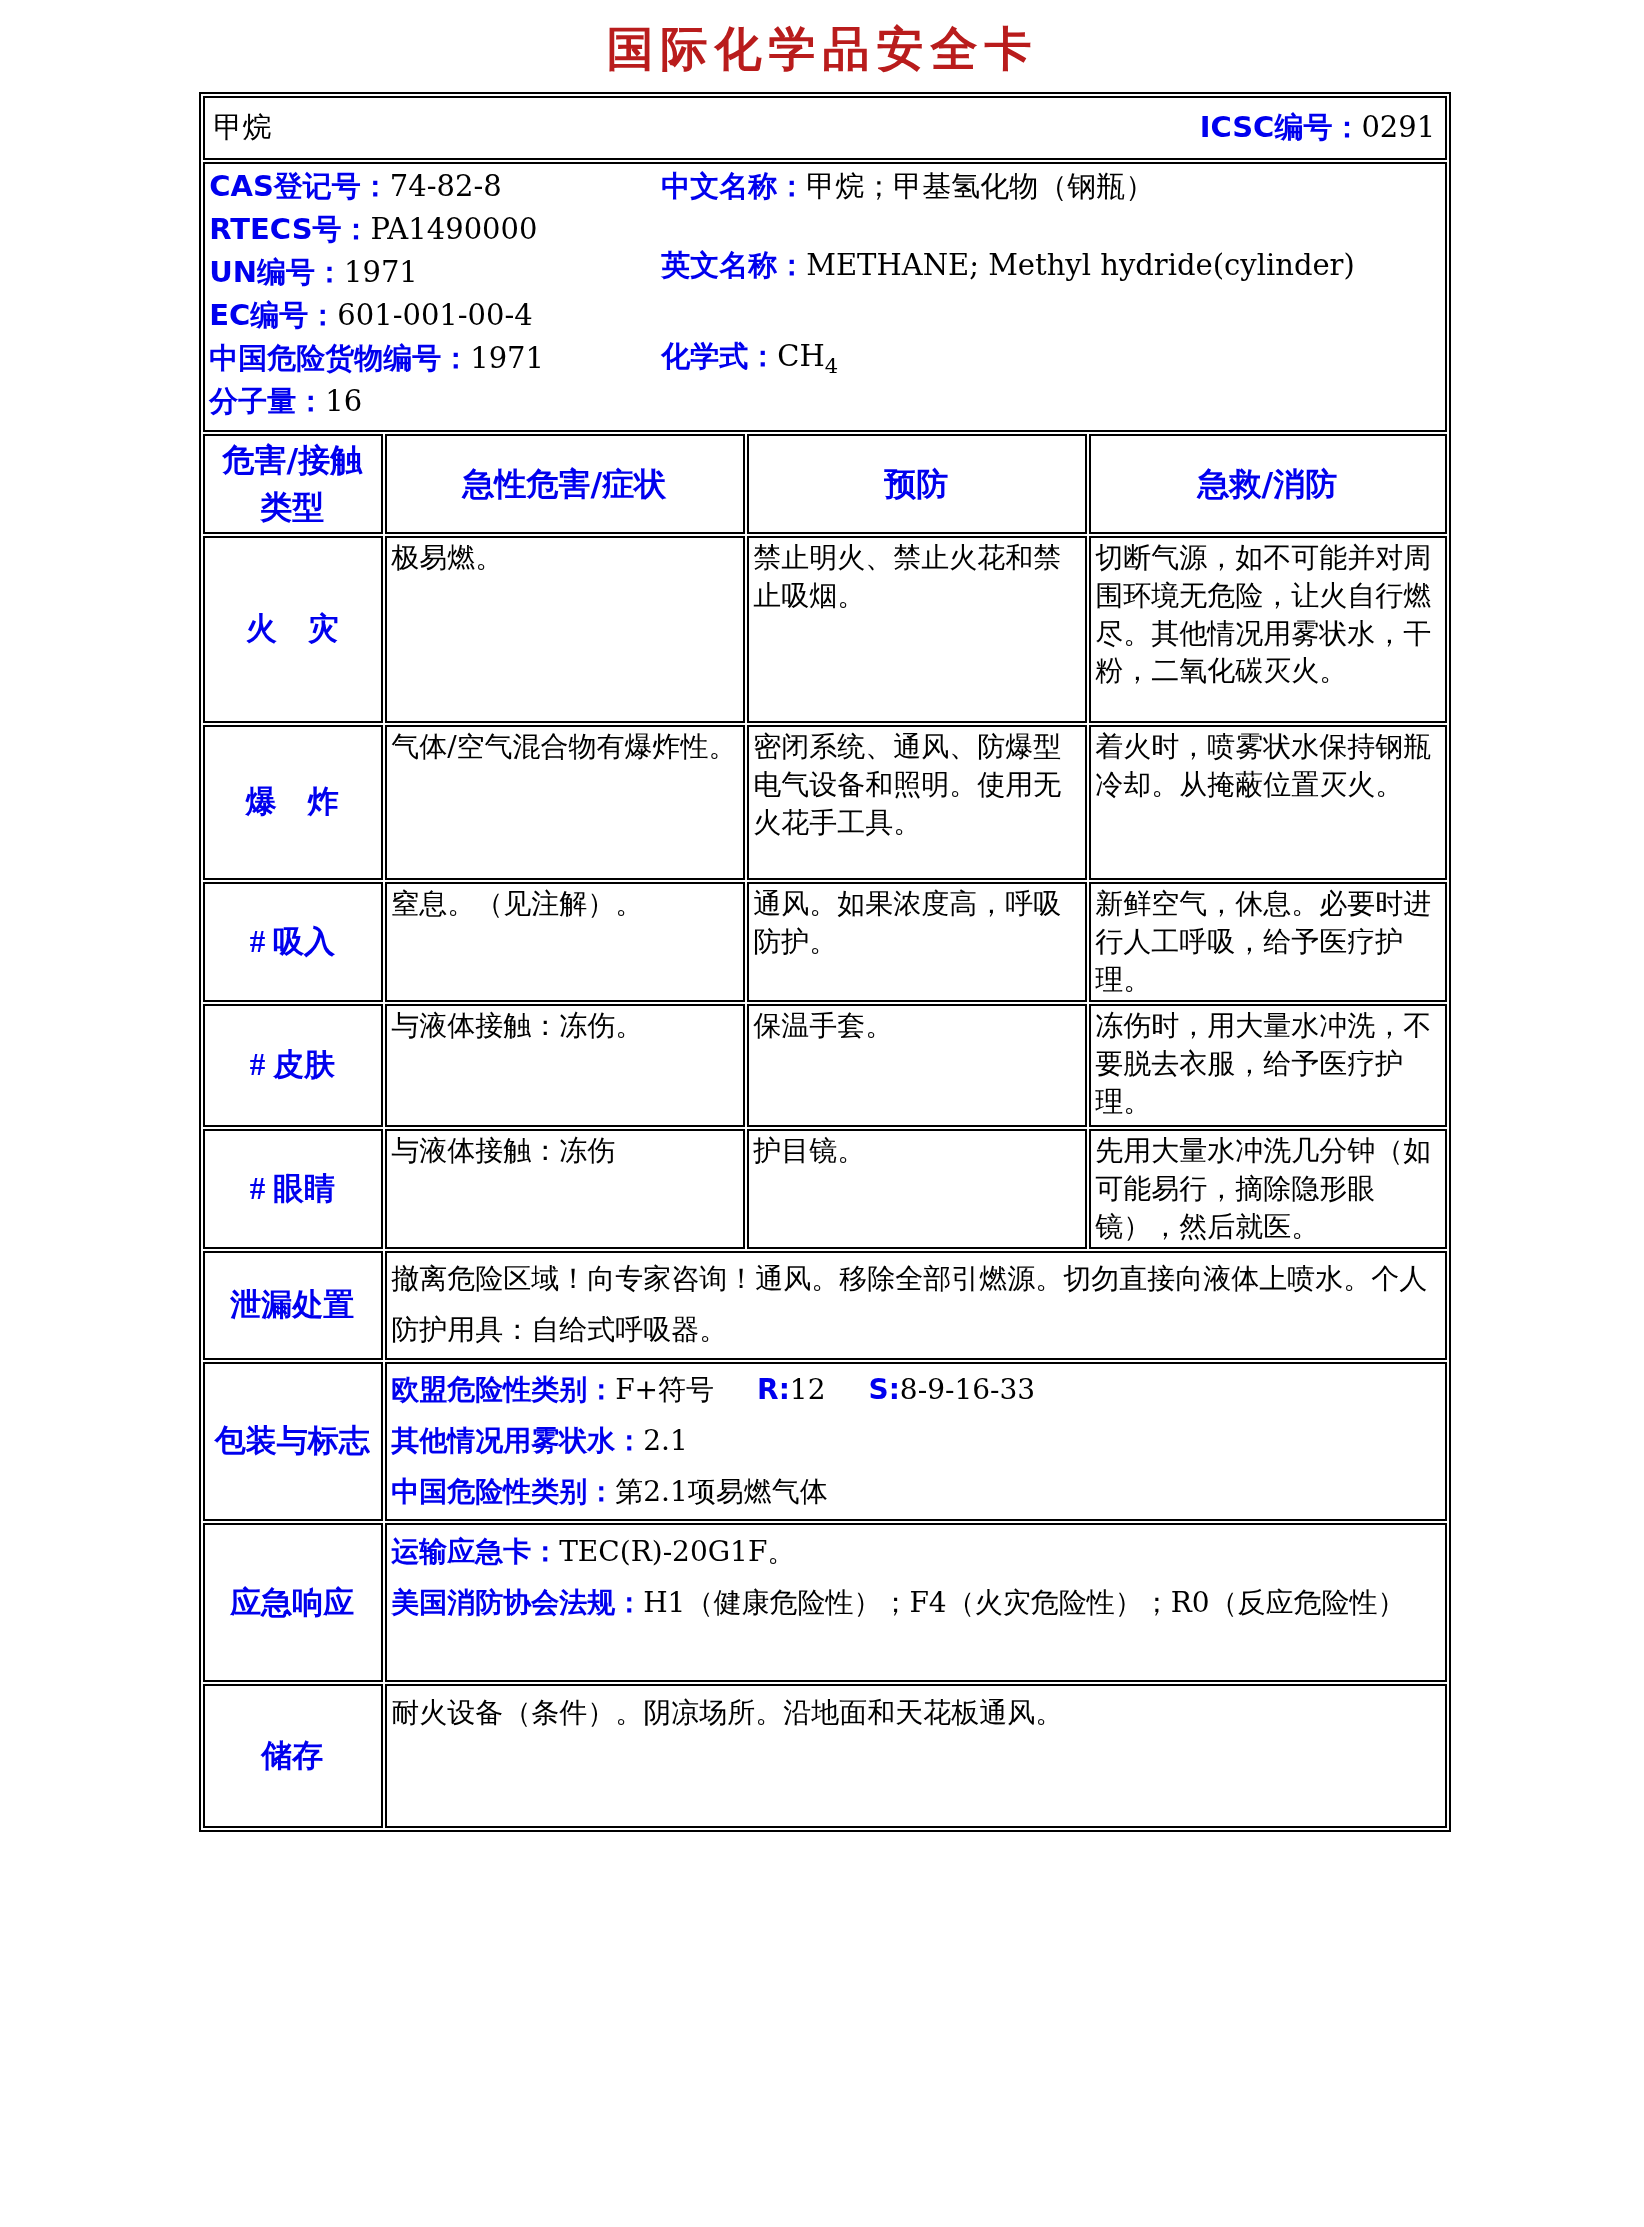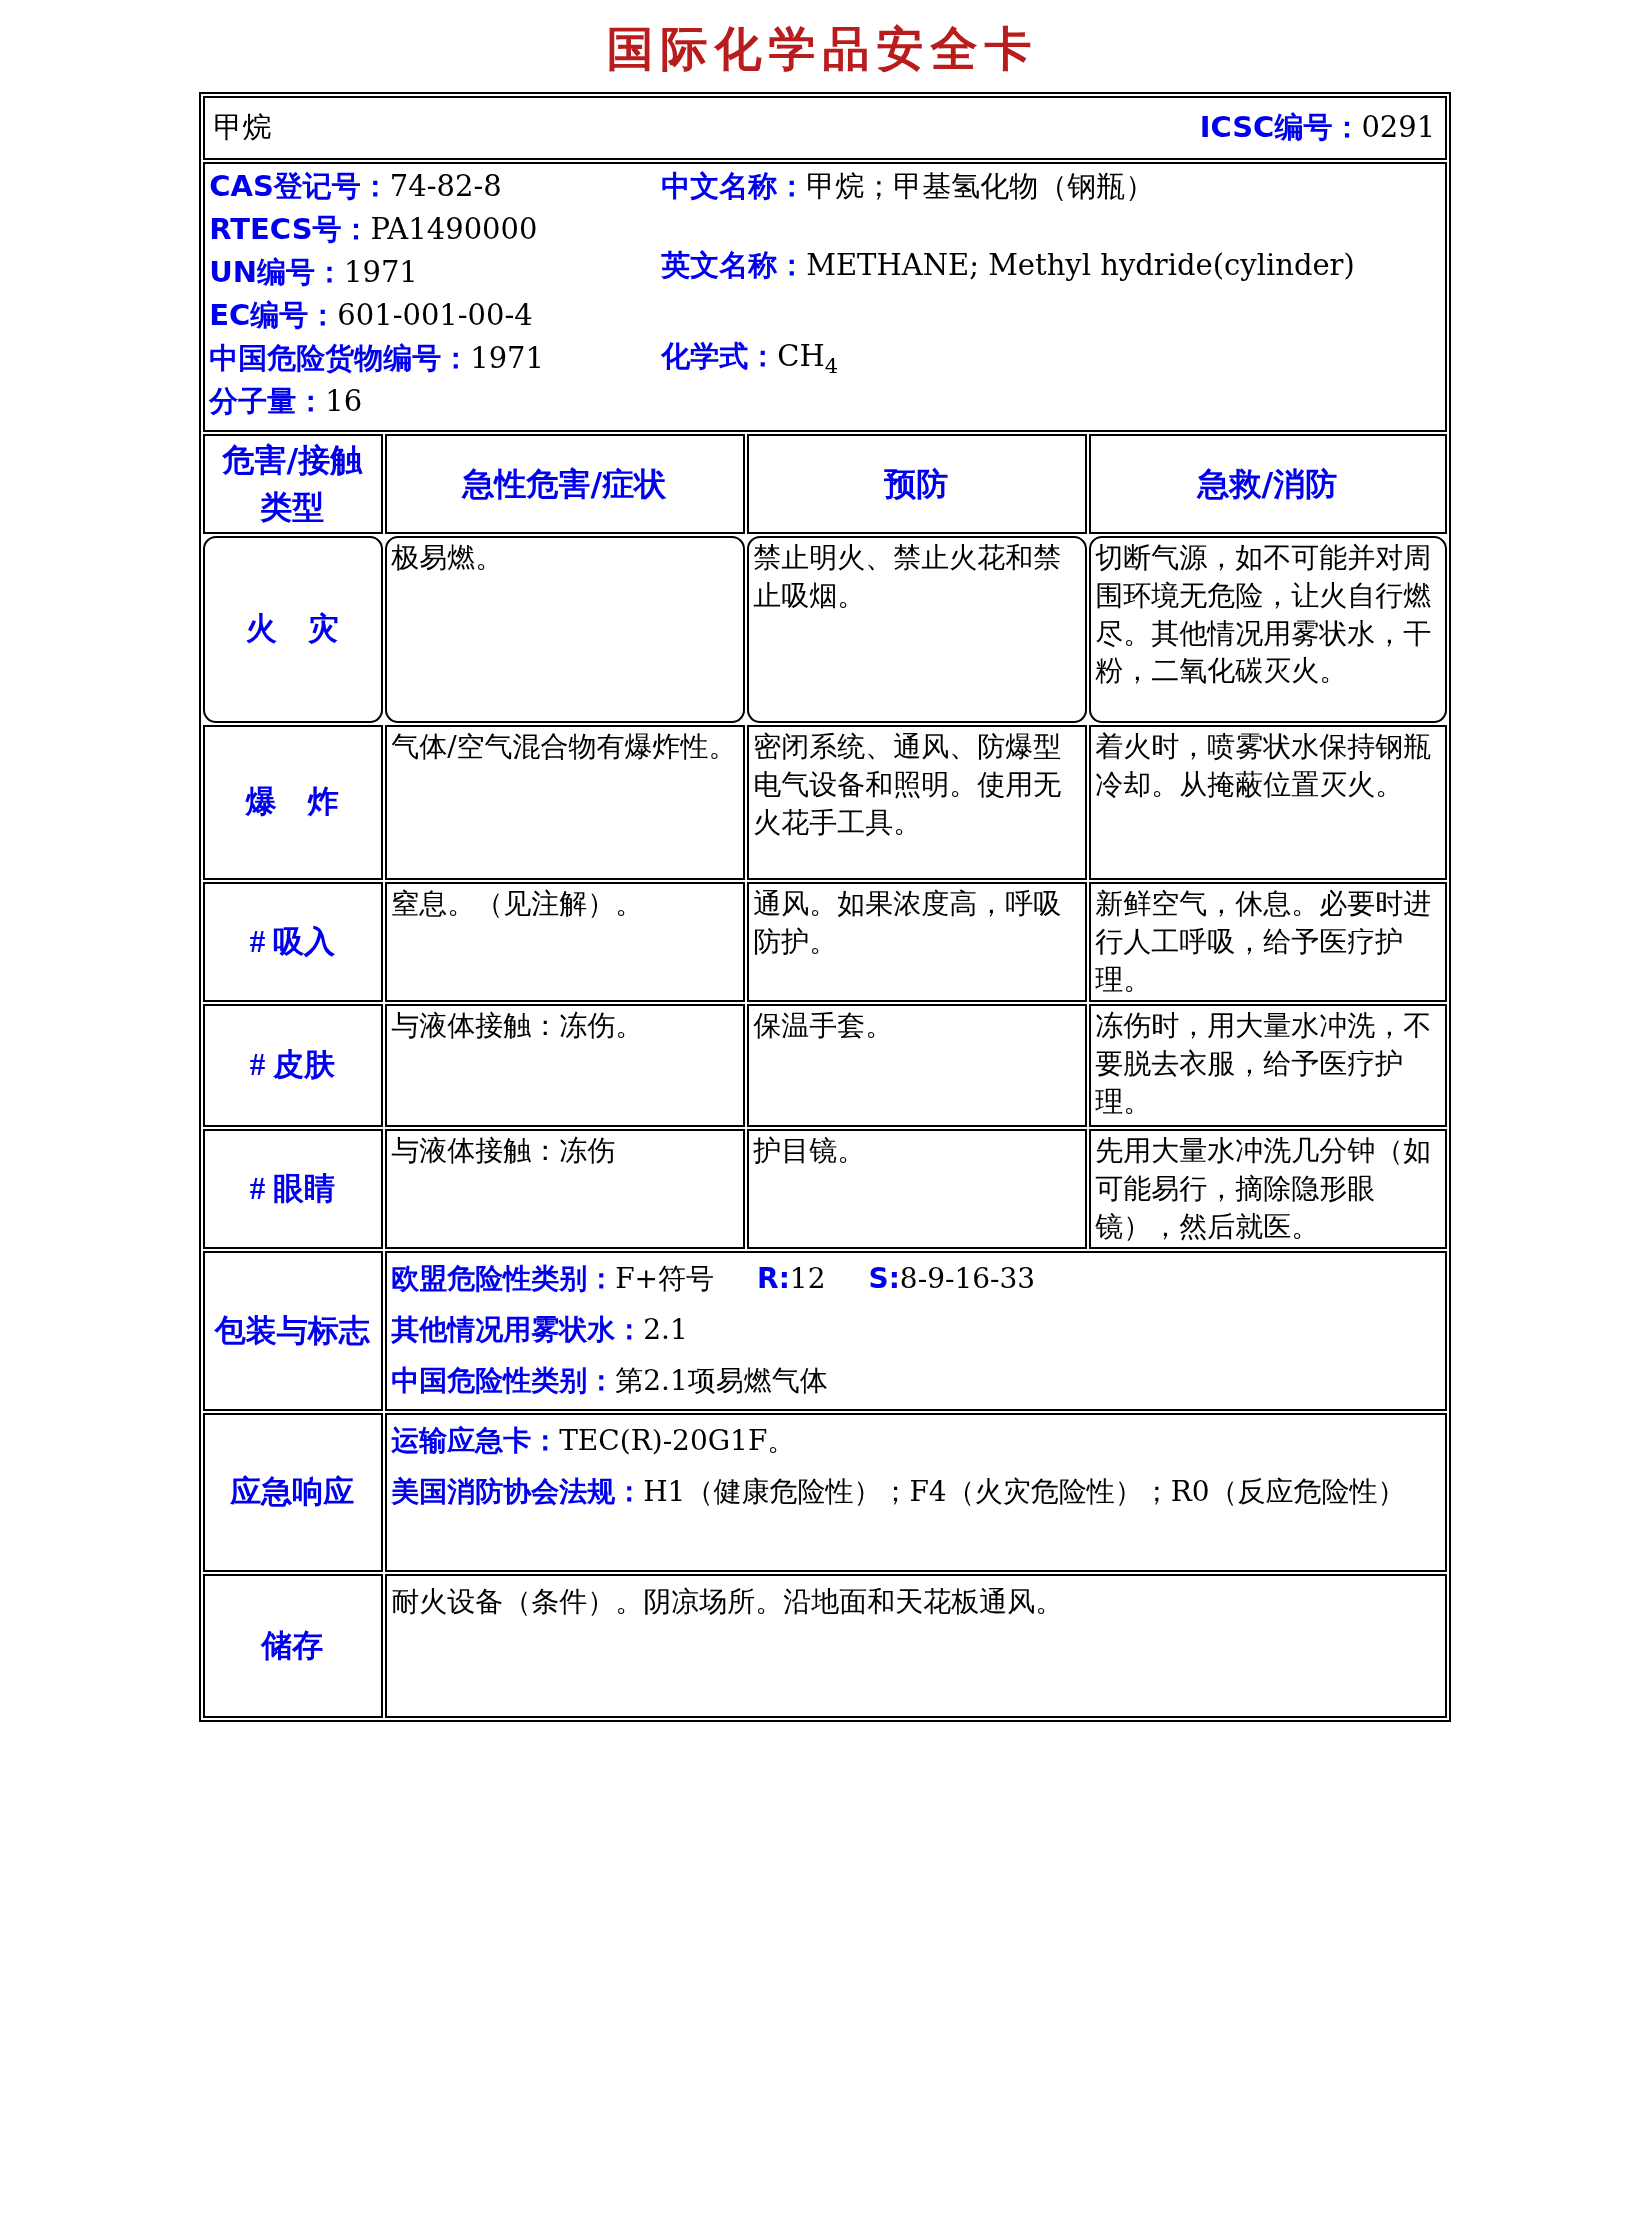--- a/index.html
+++ b/index.html
@@ -73,21 +73,21 @@
   
   td.lbl{
     vertical-align:middle;text-align:center;
     color:#0000ee;font-weight:bold;
     font-size:31px;
     font-family:Liberation Serif, serif;
     white-space:nowrap;
   }
 
   
-  .h-fire td{height:187px;border-radius:13px;} .h-expl td{height:155px;} .h-contact td{height:42px;}
+  .h-fire td{height:187px;} .h-expl td{height:155px;} .h-contact td{height:42px;}
   .h-inhal td{height:116px;} .h-skin td{height:123px;} .h-eyes td{height:110px;}
   .h-ingest td{height:42px;} .h-spill td{height:100px;} .h-pack td{height:158px;}
   .h-emerg td{height:159px;} .h-store td{height:144px;}
 
   
   td.sec{line-height:1.82;font-size:28px;}
   .sline{margin:0;}
   .gap-l{margin-left:43px;}
 </style>
 </head>
@@ -173,20 +173,24 @@
     </tr>
 
     <tr class="h-eyes">
       <td class="cell lbl"># 眼睛</td>
       <td class="cell">与液体接触：冻伤</td>
       <td class="cell">护目镜。</td>
       <td class="cell">先用大量水冲洗几分钟（如可能易行，摘除隐形眼镜），然后就医。</td>
     </tr>
 
 
+    <tr class="h-spill">
+      <td class="cell lbl">泄漏处置</td>
+      <td class="cell sec" colspan="3">撤离危险区域！向专家咨询！通风。移除全部引燃源。切勿直接向液体上喷水。个人防护用具：自给式呼吸器。</td>
+    </tr>
 
     <tr class="h-pack">
       <td class="cell lbl">包装与标志</td>
       <td class="cell sec" colspan="3">
         <div class="sline"><span class="blue">欧盟危险性类别：</span><span>F+符号</span><span class="blue gap-l">R:</span><span>12</span><span class="blue gap-l">S:</span><span>8-9-16-33</span></div>
         <div class="sline"><span class="blue">其他情况用雾状水：</span><span>2.1</span></div>
         <div class="sline"><span class="blue">中国危险性类别：</span><span>第2.1项易燃气体</span></div>
       </td>
     </tr>
 

